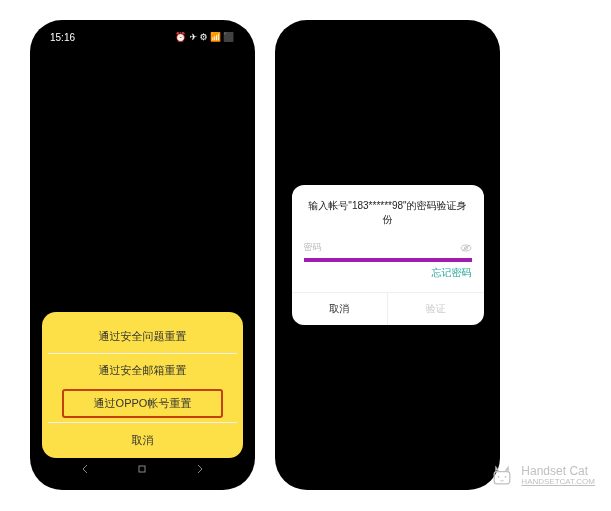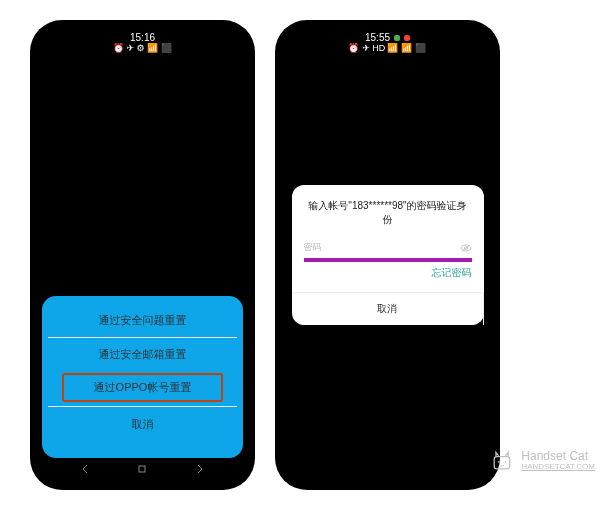--- a/index.html
+++ b/index.html
@@ -28,44 +28,43 @@
       width: 100%;
       height: 100%;
       border-radius: 26px;
       background: #000;
       position: relative;
       overflow: hidden;
     }
     .status-bar {
       display: flex;
       justify-content: space-between;
-      align-items: center;
+      align-items: flex-start;
       padding: 6px 14px;
       color: #fff;
       font-size: 10px;
       height: 22px;
-      flex-direction: column;
     }
     .status-left { display: flex; align-items: center; gap: 4px; }
     .status-right { display: flex; align-items: center; gap: 2px; font-size: 9px; }
     .indicator-dot {
       width: 6px; height: 6px; border-radius: 2px;
     }
     .dot-green { background: #4caf50; }
     .dot-red { background: #f44336; }
     
     
     .bottom-sheet {
       position: absolute;
       bottom: 26px;
       left: 6px;
       right: 6px;
-      background: #0ea5e9;
+      background: #fde047;
       border-radius: 14px 14px 14px 14px;
-      padding: 8px 6px 20px;
+      padding: 8px 6px 4px;
     }
     .sheet-option {
       text-align: center;
       padding: 9px 0;
       font-size: 11px;
       color: #333;
       border-top: 1px solid #eee;
     }
     .sheet-option:first-child { border-top: none; }
     .highlighted-option {
@@ -150,21 +149,21 @@
       text-align: center;
       padding: 9px 0;
       font-size: 10px;
     }
     .dialog-btn-cancel { color: #333; border-right: 1px solid #eee; }
     .dialog-btn-confirm { color: #ccc; }
     
     
     .watermark {
       position: absolute;
-      bottom: 37px;
+      bottom: 22px;
       right: 16px;
       display: flex;
       align-items: center;
       gap: 6px;
       color: #c0c0c0;
     }
     .cat-icon {
       width: 26px; height: 26px;
     }
     .watermark-text {
@@ -208,44 +207,37 @@
           <svg width="10" height="10" viewBox="0 0 10 10">
               <path d="M3 1 L7 5 L3 9" stroke="#888" fill="none" stroke-width="1"></path>
             </svg>
         </div>
       </div>
     </div>
   </div>
 
   <div class="phone">
     <div class="phone-screen">
-      <div class="status-bar">
-        <div class="status-left">
-          <span>15:55</span>
-          <span class="indicator-dot dot-green"></span>
-          <span class="indicator-dot dot-red"></span>
-        </div>
-        <div class="status-right">⏰ ✈ HD 📶 📶 ⬛</div>
-      </div>
 
       <div class="center-dialog">
         <div class="dialog-title">输入帐号"183******98"的密码验证身份</div>
         <div class="password-field">
           <span class="password-label">密码</span>
           <span class="eye-icon">
             <svg width="12" height="8" viewBox="0 0 12 8">
                 <ellipse cx="6" cy="4" rx="5" ry="3" stroke="#bbb" fill="none" stroke-width="0.8"></ellipse>
                 <circle cx="6" cy="4" r="1.5" stroke="#bbb" fill="none" stroke-width="0.8"></circle>
                 <line x1="2" y1="7" x2="10" y2="1" stroke="#bbb" stroke-width="0.8"></line>
               </svg>
           </span>
         </div>
         <div class="forgot-link">忘记密码</div>
         <div class="dialog-buttons">
           <div class="dialog-btn dialog-btn-cancel">取消</div>
+          <div class="dialog-btn dialog-btn-confirm">验证</div>
         </div>
       </div>
     </div>
   </div>
 </div>
 
 <div class="watermark">
   <svg class="cat-icon" viewBox="0 0 30 30">
     <rect x="6" y="10" width="18" height="14" rx="3" stroke="#c0c0c0" fill="none" stroke-width="1.5"></rect>
     <path d="M8 10 L8 5 L11 9 M22 10 L22 5 L19 9" stroke="#c0c0c0" fill="none" stroke-width="1.5"></path>

